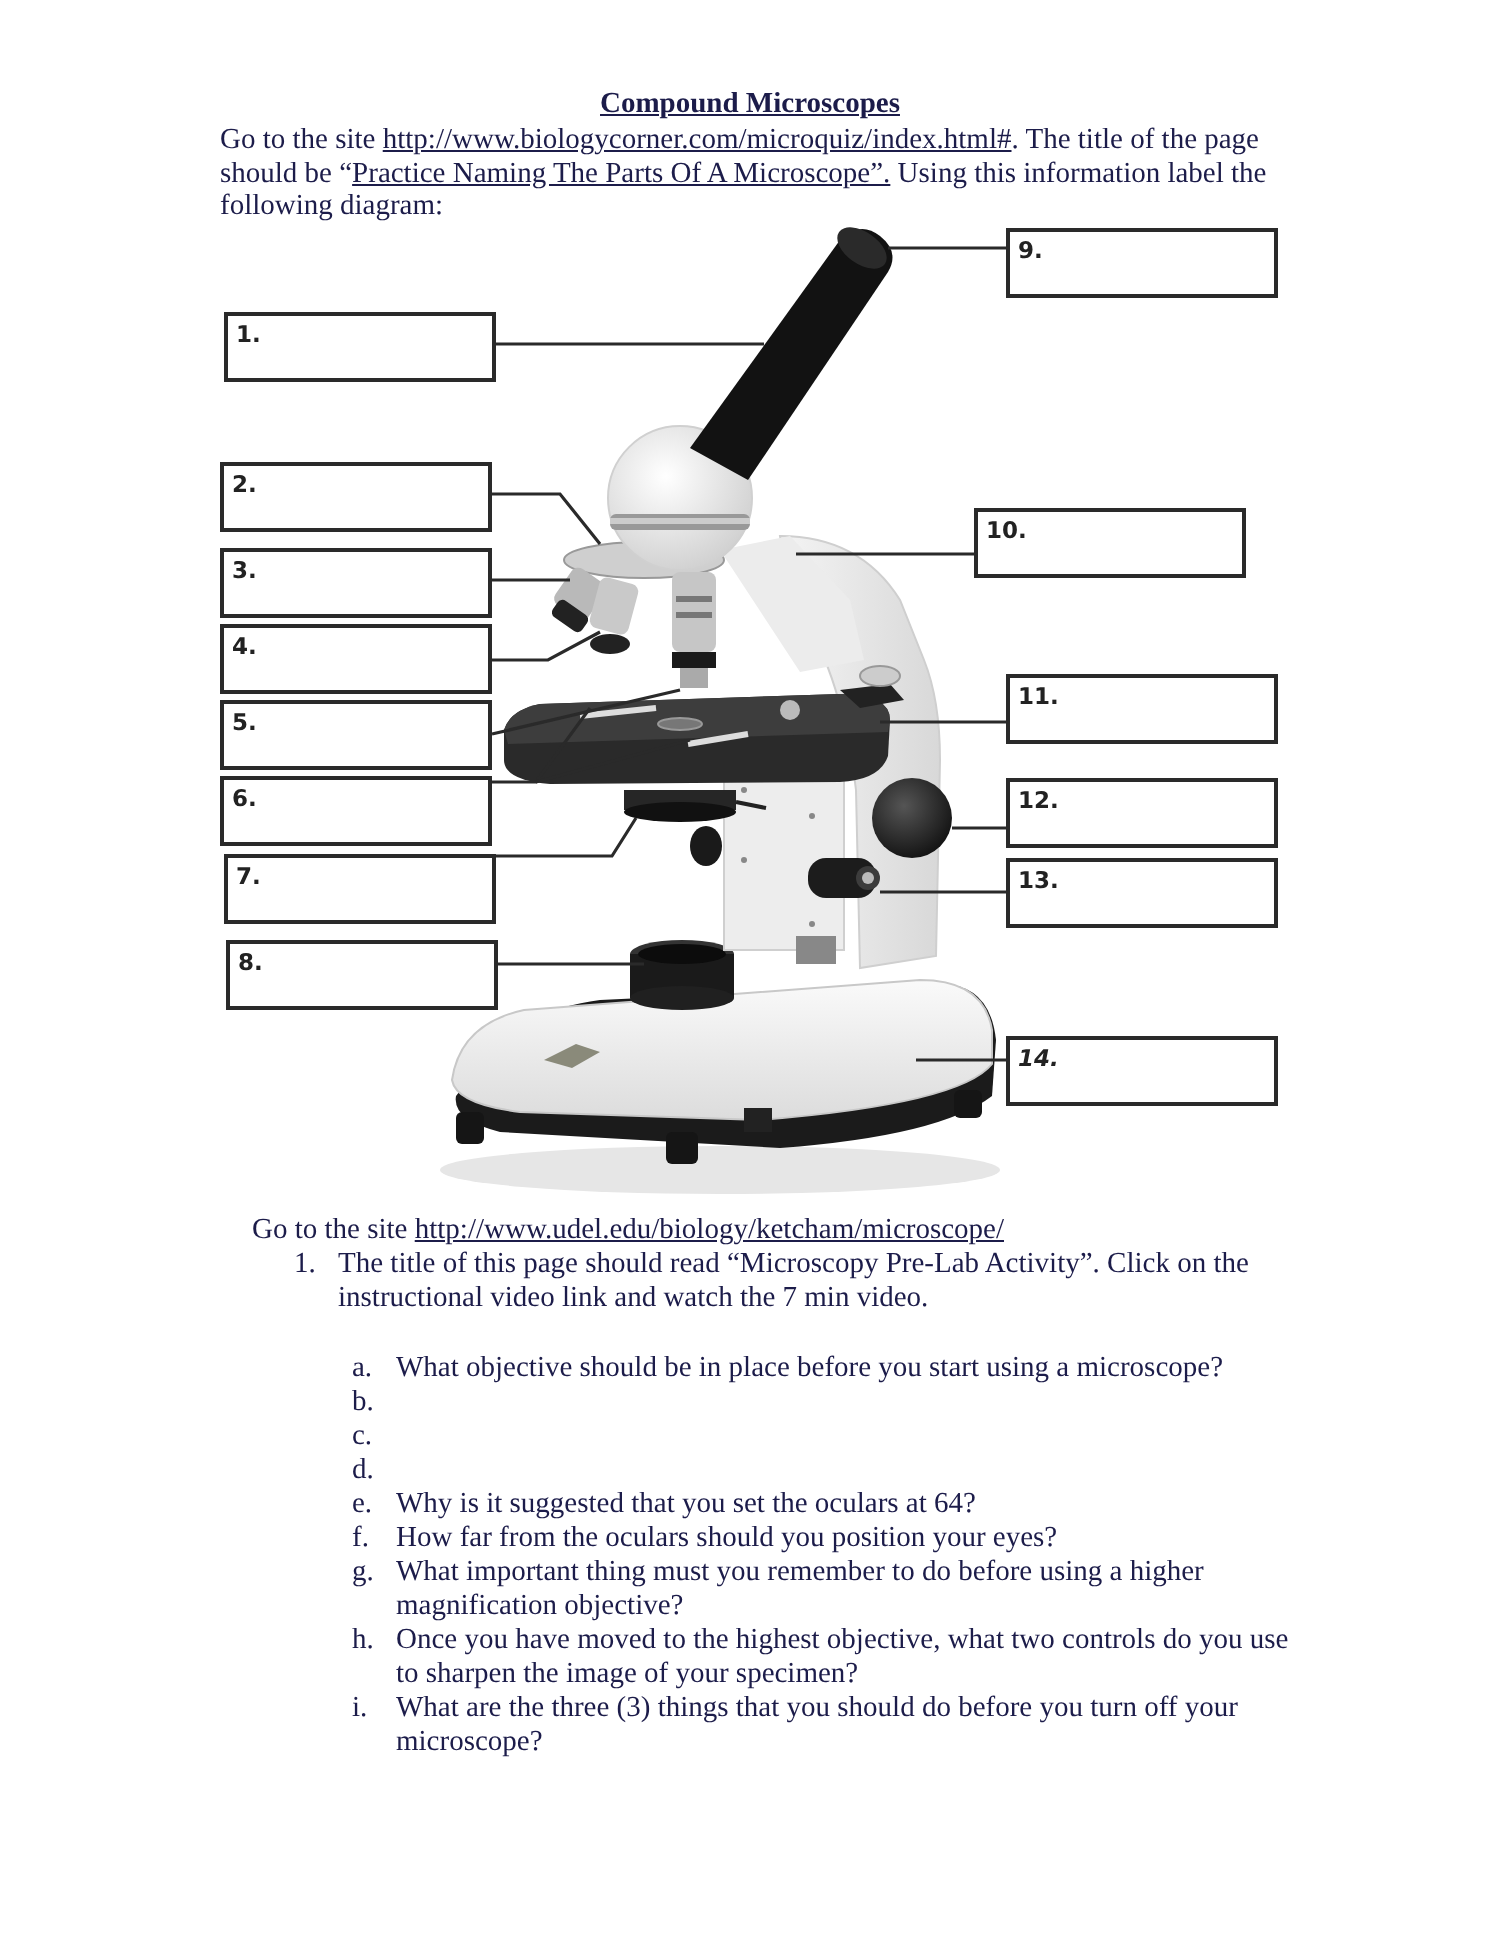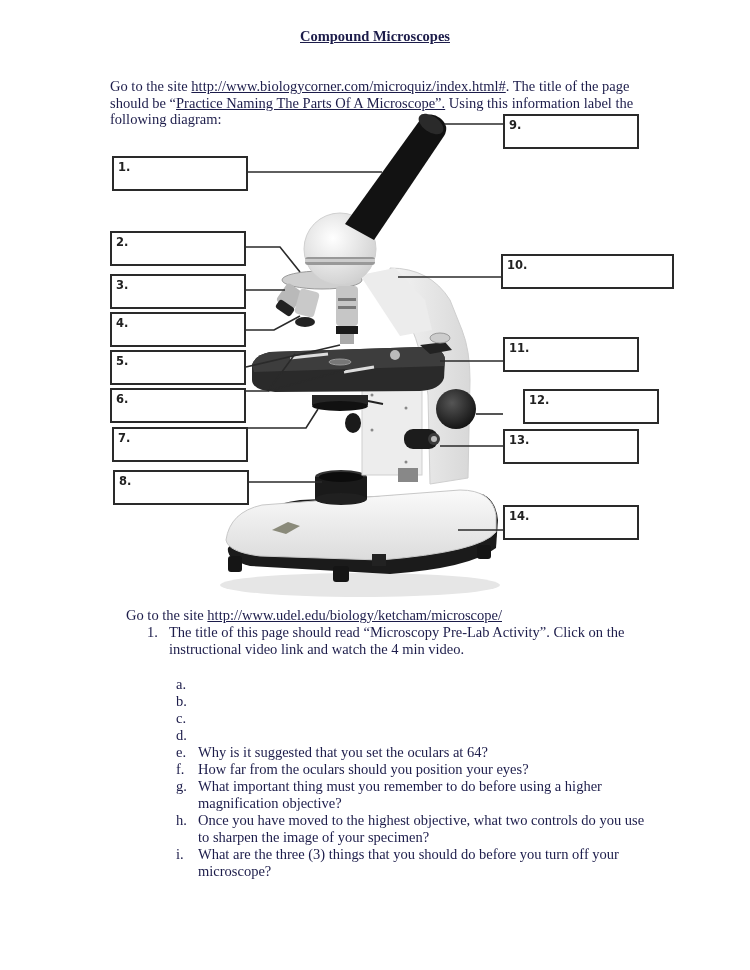--- a/index.html
+++ b/index.html
@@ -1,20 +1,20 @@
 <!DOCTYPE html>
 <html><head>
 <meta charset="utf-8">
 <style>
   html, body { margin:0; padding:0; background:#ffffff; }
   body { width:750px; height:970px; position:relative; overflow:hidden;
          font-family:"Liberation Serif", "DejaVu Serif", serif; color:#1c1c4a; }
-  .title { position:absolute; left:0; width:750px; top:28px; text-align:center;
+  .title { position:absolute; left:0; width:750px; top:44px; text-align:center;
            font-weight:bold; font-size:14.5px; text-decoration:underline; }
-  .intro { position:absolute; left:110px; top:62px; width:540px; font-size:14.5px; line-height:16.5px;margin-top:16px; }
+  .intro { position:absolute; left:110px; top:62px; width:540px; font-size:14.5px; line-height:16.5px; }
   .u { text-decoration:underline; }
   .diagram { position:absolute; left:0; top:0; width:750px; height:610px; }
   .lbox { position:absolute; width:132px; height:31px; border:2px solid #2a2a2a; background:#fff; box-sizing:content-box; }
   .lbox span { position:absolute; left:4px; top:2px; font-family:"DejaVu Sans", sans-serif; font-weight:bold; font-size:11.5px; color:#222; }
   .sec2 { position:absolute; left:126px; top:607px; width:540px; font-size:14.5px; line-height:17px; }
   .step { margin-left:21px; display:flex; }
   .step .num { width:22px; flex:none; }
   .qlist { position:absolute; left:176px; top:676px; width:470px; font-size:14.5px; line-height:17px; }
   .q { display:flex; }
   .q .lt { width:22px; flex:none; }
@@ -151,47 +151,48 @@
   </div>
 <div class="lbox" style="left:112px;top:427px;">
     <span>7.</span>
   </div>
 <div class="lbox" style="left:113px;top:470px;">
     <span>8.</span>
   </div>
 <div class="lbox" style="left:503px;top:114px;">
     <span>9.</span>
   </div>
-<div class="lbox" style="left:501px;top:254px;padding-left:37px;">
+<div class="lbox" style="left:487px;top:254px;">
     <span>10.</span>
   </div>
 <div class="lbox" style="left:503px;top:337px;text-align:center;">
     <span>11.</span>
   </div>
-<div class="lbox" style="left:503px;top:389px;margin-left:20px;">
+<div class="lbox" style="left:503px;top:389px;">
     <span>12.</span>
   </div>
 <div class="lbox" style="left:503px;top:429px;">
     <span>13.</span>
   </div>
-<div class="lbox" style="left:503px;top:505px;">
+<div class="lbox" style="left:503px;top:518px;font-style:italic;">
     <span>14.</span>
   </div>
 
 <div class="sec2">
   <div><span>Go to the site </span><span class="u">http://www.udel.edu/biology/ketcham/microscope/</span></div>
   <div class="step">
     <span class="num">1.</span>
-    <span>The title of this page should read “Microscopy Pre-Lab Activity”.  Click on the instructional video link and watch the 4 min video.</span>
+    <span>The title of this page should read “Microscopy Pre-Lab Activity”.  Click on the instructional video link and watch the 7 min video.</span>
   </div>
 </div>
 
 <div class="qlist">
   <div class="q">
       <span class="lt">a.</span>
+      <span>What objective should be in place before you start using a microscope?</span>
     </div>
   <div class="q">
       <span class="lt">b.</span>
     </div>
   <div class="q">
       <span class="lt">c.</span>
     </div>
   <div class="q">
       <span class="lt">d.</span>
     </div>

